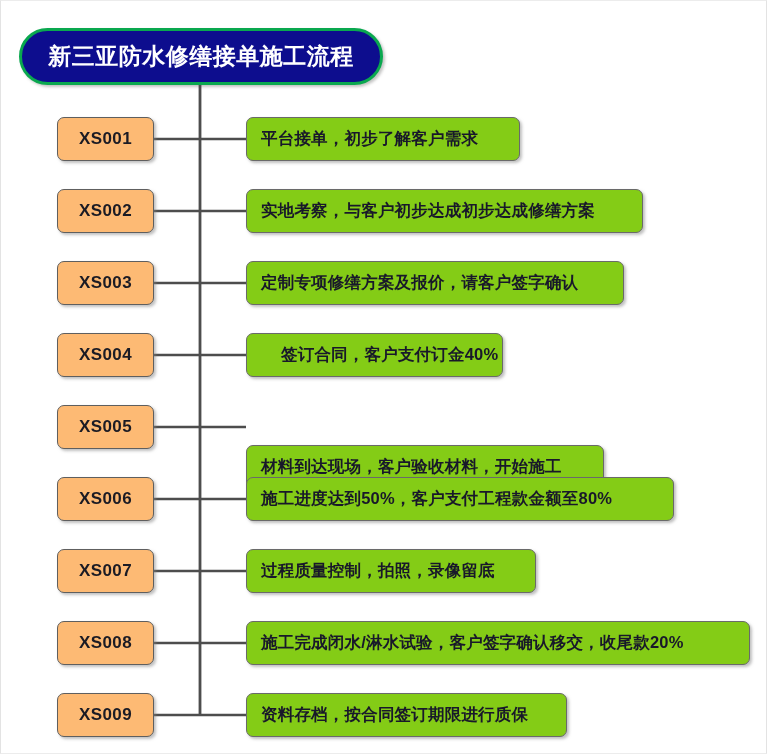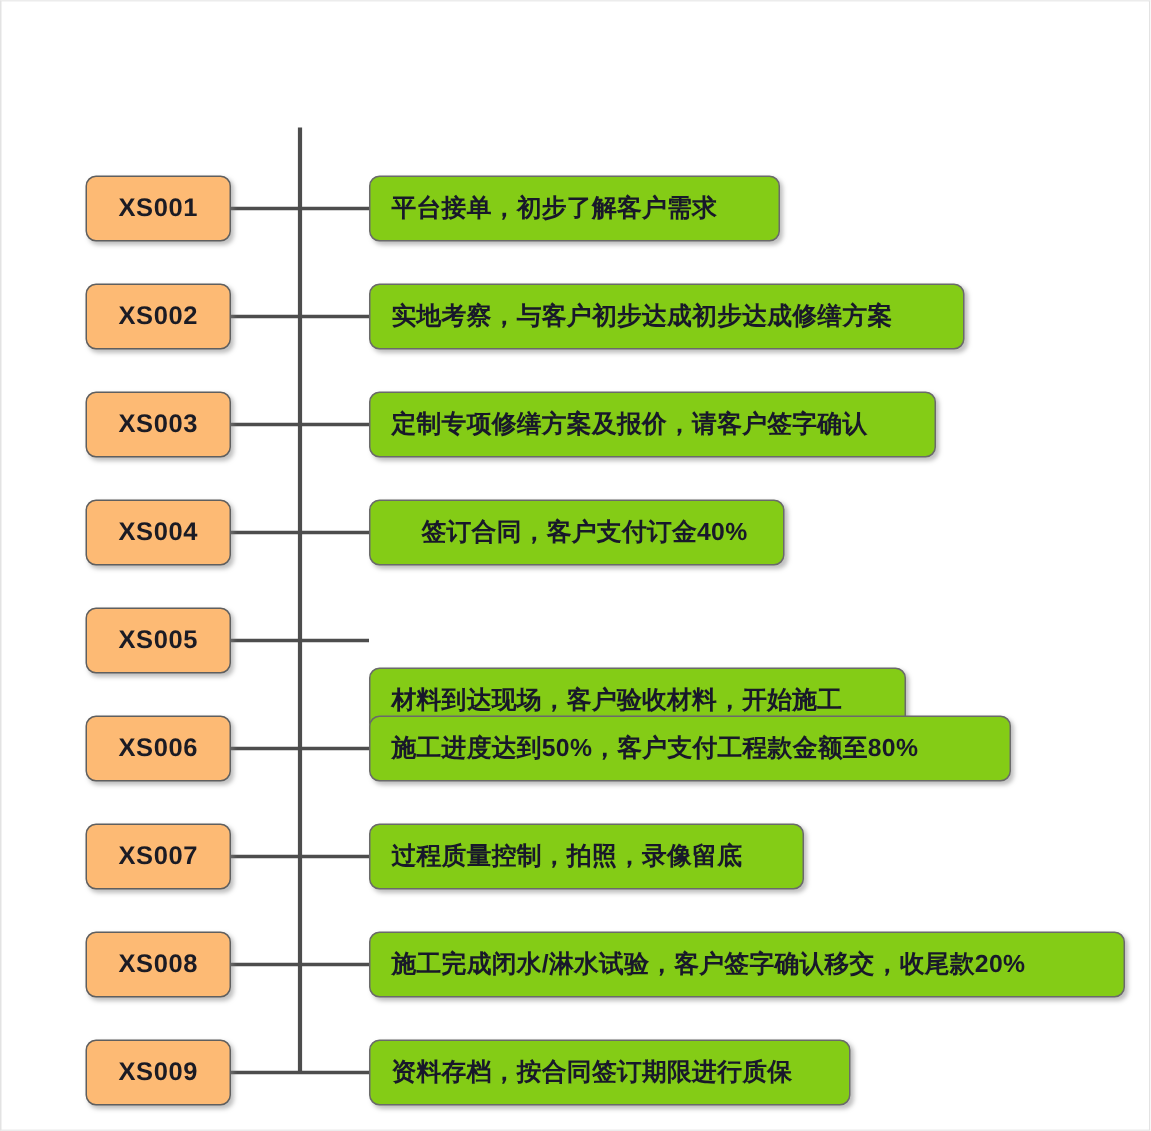--- a/index.html
+++ b/index.html
@@ -102,20 +102,23 @@
     font-weight: bold;
     white-space: nowrap;
     letter-spacing: 0.2px;
   }
 </style>
 </head>
 <body>
 
 <div id="canvas">
 
+  <div id="title-box">
+    <span id="title-text">新三亚防水修缮接单施工流程</span>
+  </div>
 
   <svg id="wires" viewBox="0 0 767 754" xmlns="http://www.w3.org/2000/svg">
       <line x1="199" y1="84" x2="199" y2="714" stroke="#4d4d4d" stroke-width="2.8" stroke-linecap="butt"></line>
       <line x1="153" y1="138" x2="199" y2="138" stroke="#4d4d4d" stroke-width="2.4" stroke-linecap="butt"></line>
       <line x1="199" y1="138" x2="245" y2="138" stroke="#4d4d4d" stroke-width="2.4" stroke-linecap="butt"></line>
       <line x1="153" y1="210" x2="199" y2="210" stroke="#4d4d4d" stroke-width="2.4" stroke-linecap="butt"></line>
       <line x1="199" y1="210" x2="245" y2="210" stroke="#4d4d4d" stroke-width="2.4" stroke-linecap="butt"></line>
       <line x1="153" y1="282" x2="199" y2="282" stroke="#4d4d4d" stroke-width="2.4" stroke-linecap="butt"></line>
       <line x1="199" y1="282" x2="245" y2="282" stroke="#4d4d4d" stroke-width="2.4" stroke-linecap="butt"></line>
       <line x1="153" y1="354" x2="199" y2="354" stroke="#4d4d4d" stroke-width="2.4" stroke-linecap="butt"></line>
@@ -154,21 +157,21 @@
           <span class="code-label">XS003</span>
         </div>
         <div class="desc-box" style="width: 378px;">
           <span class="desc-label">定制专项修缮方案及报价，请客户签字确认</span>
         </div>
       </div>
       <div class="row" style="top: 332px;">
         <div class="code-box">
           <span class="code-label">XS004</span>
         </div>
-        <div class="desc-box" style="width: 277px; padding-left: 34px;">
+        <div class="desc-box" style="width: 257px; padding-left: 34px;">
           <span class="desc-label">签订合同，客户支付订金40%</span>
         </div>
       </div>
       <div class="row" style="top: 404px;">
         <div class="code-box">
           <span class="code-label">XS005</span>
         </div>
         <div class="desc-box" style="width: 358px; margin-top: 40px;">
           <span class="desc-label">材料到达现场，客户验收材料，开始施工</span>
         </div>

